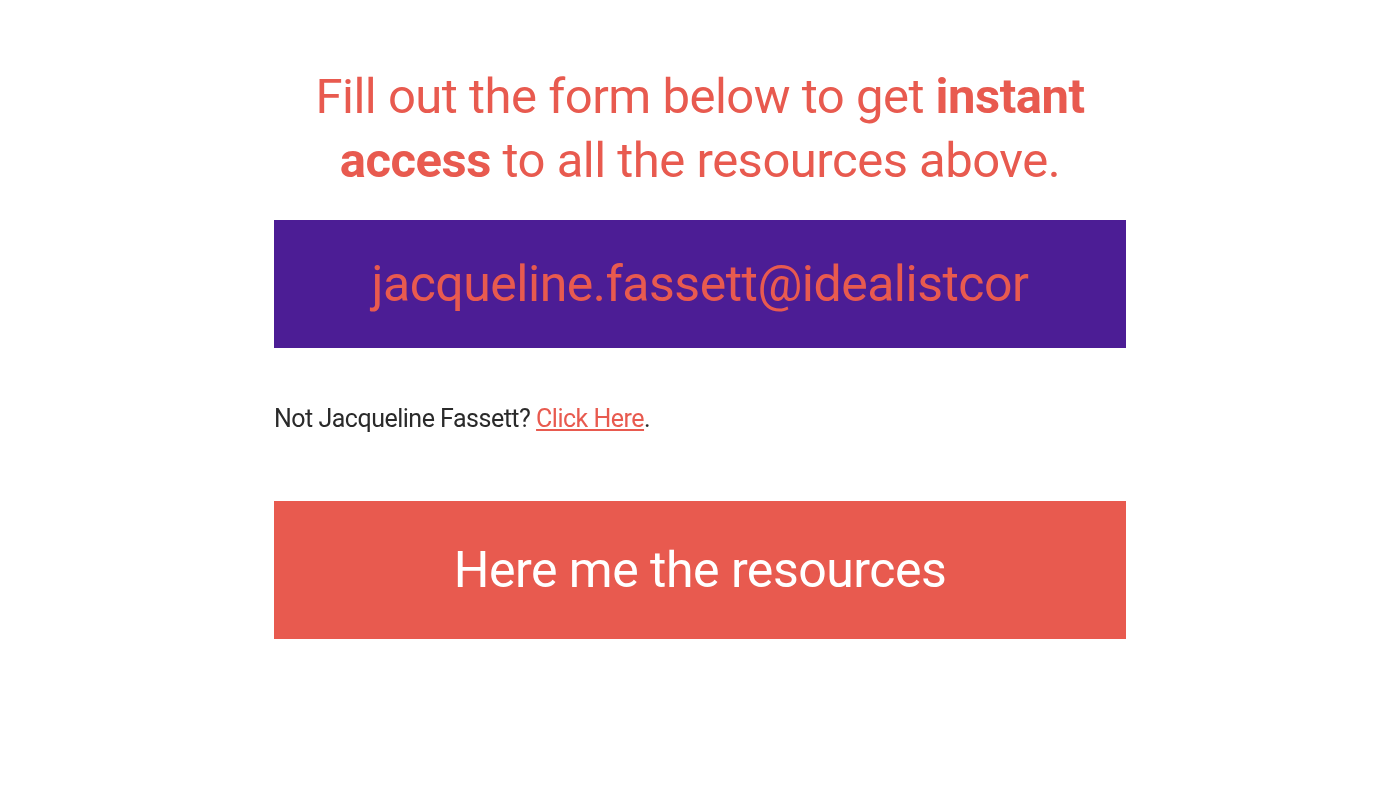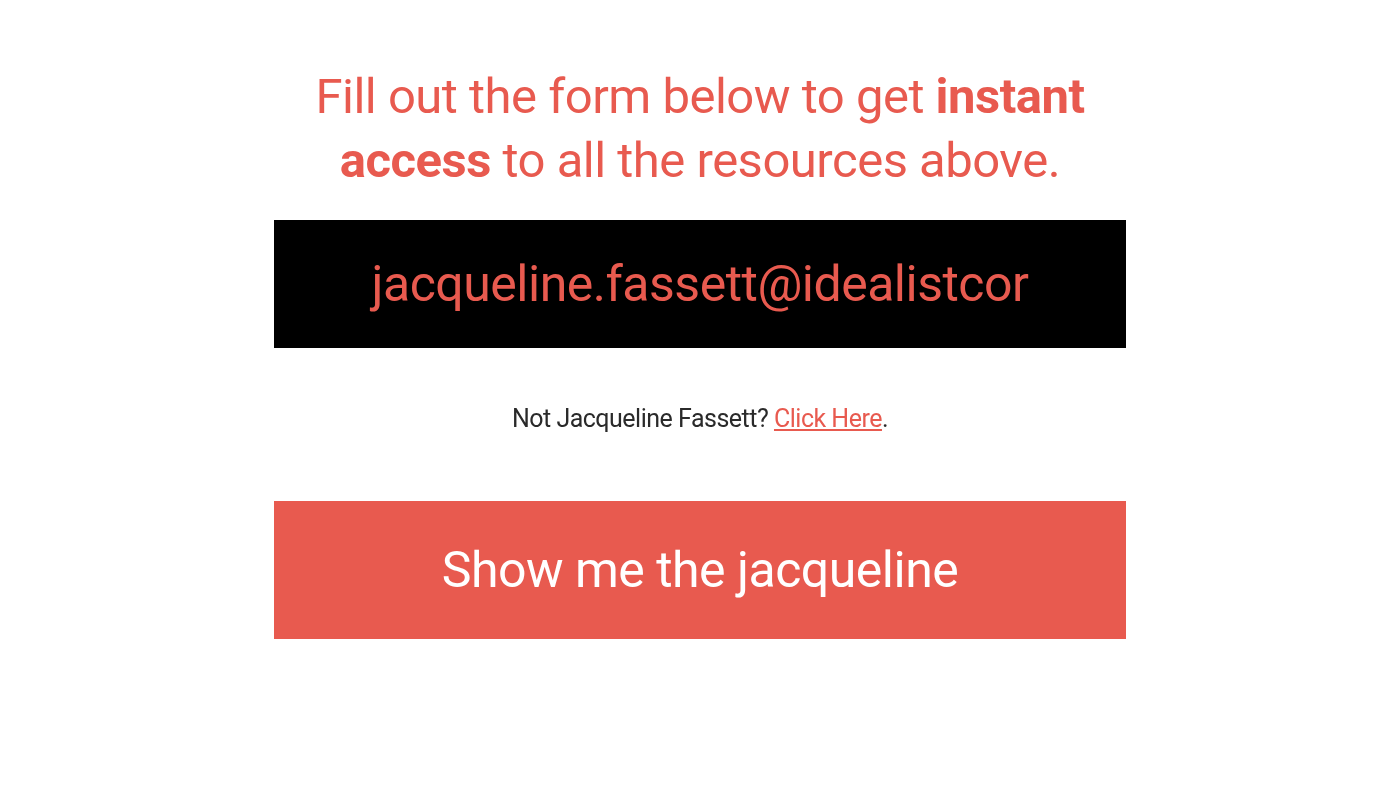--- a/index.html
+++ b/index.html
@@ -14,37 +14,37 @@
       font-family: -apple-system, BlinkMacSystemFont, 'Segoe UI', Roboto, sans-serif;
       display: flex;
       flex-direction: column;
       align-items: center;
       padding-top: 65px;
     }
     .container {
       width: 852px;
       display: flex;
       flex-direction: column;
-      align-items: center;
+      align-items: flex-start;
     }
     .heading {
       color: #e85a4f;
       font-size: 49px;
       font-weight: 400;
       text-align: center;
       line-height: 1.3;
       margin-bottom: 28px;
       letter-spacing: -0.5px;
     }
     .heading .bold {
       font-weight: 700;
     }
     .email-input {
       width: 100%;
-      background: #000000;
+      background: #4c1d95;
       border: none;
       font-size: 50px;
       color: #e85a4f;
       text-align: center;
       padding: 35px 20px;
       font-weight: 400;
       outline: none;
       margin-bottom: 56px;
       font-family: inherit;
       letter-spacing: -0.5px;
@@ -81,14 +81,14 @@
   <h1 class="heading">
     <span>Fill out the form below to get </span><span class="bold">instant access</span><span> to all the resources above.</span>
   </h1>
 
   <input type="text" class="email-input" value="jacqueline.fassett@idealistcor" style="">
 
   <p class="not-user">
     <span>Not Jacqueline Fassett? </span><a href="#">Click Here</a><span>.</span>
   </p>
 
-  <button class="submit-button">Show me the jacqueline</button>
+  <button class="submit-button">Here me the resources</button>
 </div>
 
 </body></html>

